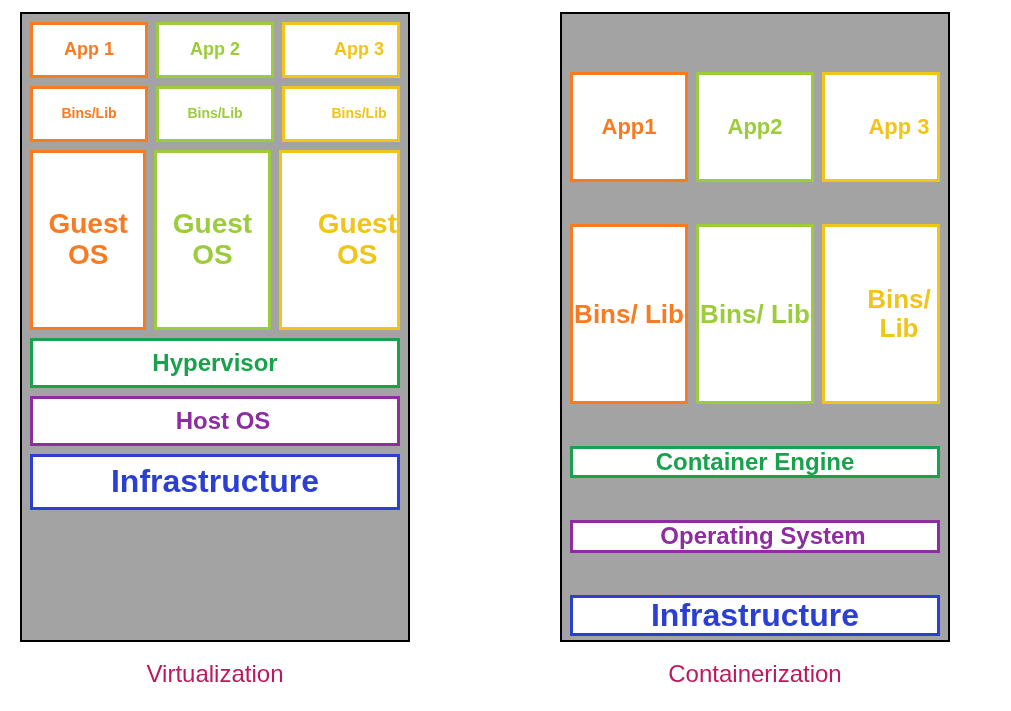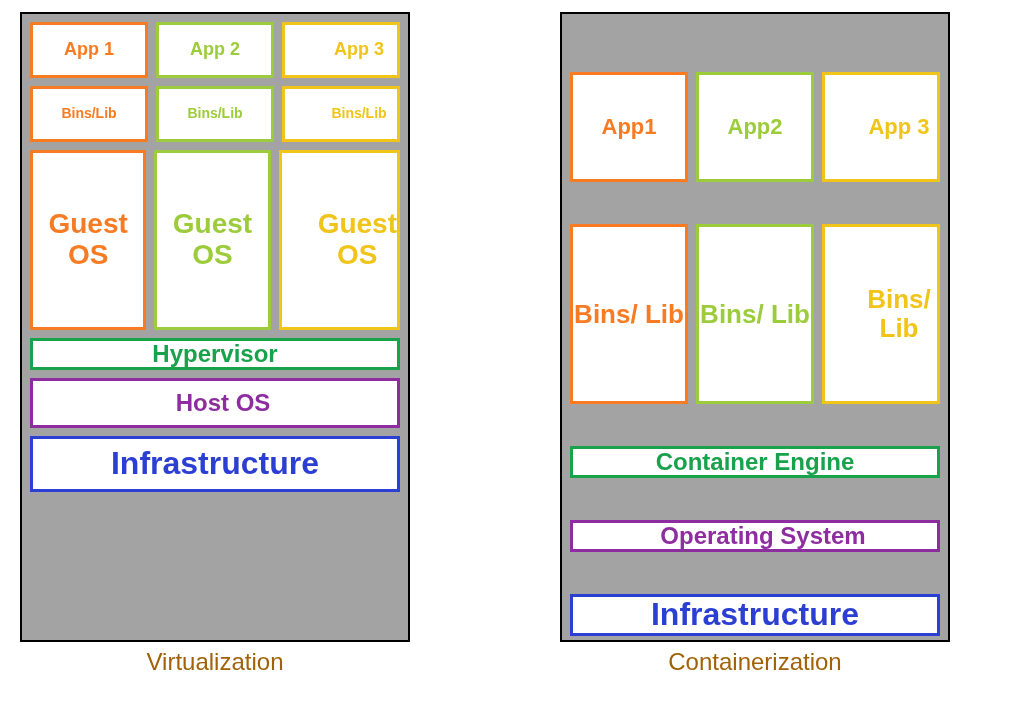--- a/index.html
+++ b/index.html
@@ -27,22 +27,22 @@
     height: 630px;
     padding: 8px;
     display: flex;
     flex-direction: column;
     gap: 8px;
     background: #a3a3a3;
   }
   .caption {
     font-family: Arial, Helvetica, sans-serif;
     font-size: 24px;
-    color: #a16207;
-    margin-top: 6px;
+    color: #be185d;
+    margin-top: 18px;
     font-weight: 400;
   }
   .row3 {
     display: grid;
     grid-template-columns: 1fr 1fr 1fr;
     gap: 8px;
   }
   .cell {
     display: flex;
     align-items: center;
@@ -60,21 +60,21 @@
   .b-blue   { border: 3px solid #2c3fd3; color: #2c3fd3; }
 
   .h-app   { height: 56px; font-size: 18px; }
   .h-bins  { height: 56px; font-size: 14px; }
   .h-guest { height: 180px; font-size: 28px; }
 
   .h-app-r   { height: 110px; font-size: 22px; }
   .h-bins-r  { height: 180px; font-size: 26px; }
 
   .full { width: 100%; }
-  .h-hyper { height: 32px; font-size: 24px; }
+  .h-hyper { height: 50px; font-size: 24px; }
   .h-host  { height: 50px; font-size: 24px; }
   .h-infra { height: 56px; font-size: 32px; }
 
   .stack.right { padding-top: 58px; gap: 42px; }
 </style>
 </head>
 <body>
 
 <div class="page">
 

